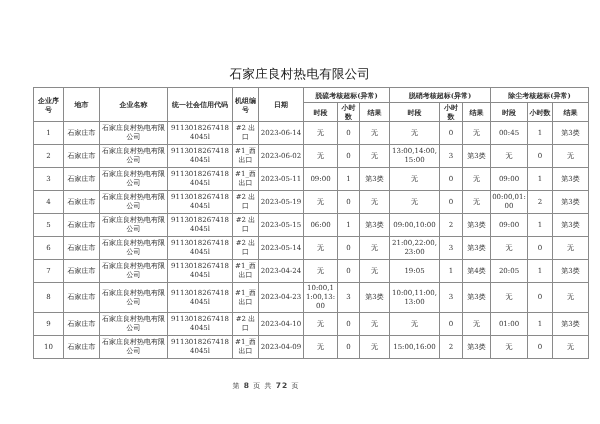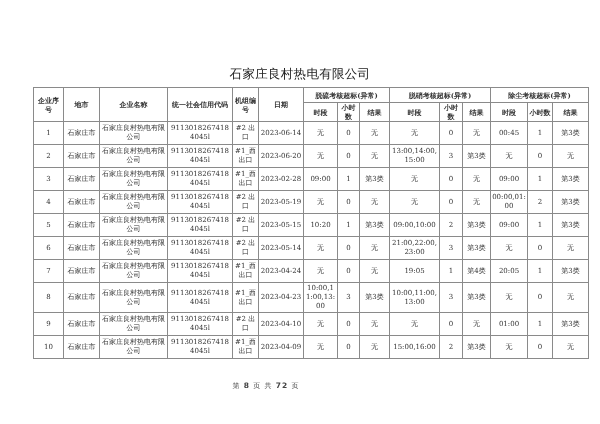--- a/index.html
+++ b/index.html
@@ -86,38 +86,38 @@
         <td class="small">00:45</td>
         <td>1</td>
         <td>第3类</td>
       </tr>
       <tr class="row">
         <td>2</td>
         <td>石家庄市</td>
         <td>石家庄良村热电有限公司</td>
         <td class="small">91130182674184045l</td>
         <td>#1_西出口</td>
-        <td>2023-06-20</td>
+        <td>2023-06-02</td>
         <td class="small">无</td>
         <td>0</td>
         <td>无</td>
         <td class="small">13:00,14:00,15:00</td>
         <td>3</td>
         <td>第3类</td>
         <td class="small">无</td>
         <td>0</td>
         <td>无</td>
       </tr>
       <tr class="row">
         <td>3</td>
         <td>石家庄市</td>
         <td>石家庄良村热电有限公司</td>
         <td class="small">91130182674184045l</td>
         <td>#1_西出口</td>
-        <td>2023-02-28</td>
+        <td>2023-05-11</td>
         <td class="small">09:00</td>
         <td>1</td>
         <td>第3类</td>
         <td class="small">无</td>
         <td>0</td>
         <td>无</td>
         <td class="small">09:00</td>
         <td>1</td>
         <td>第3类</td>
       </tr>
@@ -138,21 +138,21 @@
         <td>2</td>
         <td>第3类</td>
       </tr>
       <tr class="row">
         <td>5</td>
         <td>石家庄市</td>
         <td>石家庄良村热电有限公司</td>
         <td class="small">91130182674184045l</td>
         <td>#2 出口</td>
         <td>2023-05-15</td>
-        <td class="small">10:20</td>
+        <td class="small">06:00</td>
         <td>1</td>
         <td>第3类</td>
         <td class="small">09:00,10:00</td>
         <td>2</td>
         <td>第3类</td>
         <td class="small">09:00</td>
         <td>1</td>
         <td>第3类</td>
       </tr>
       <tr class="row">

